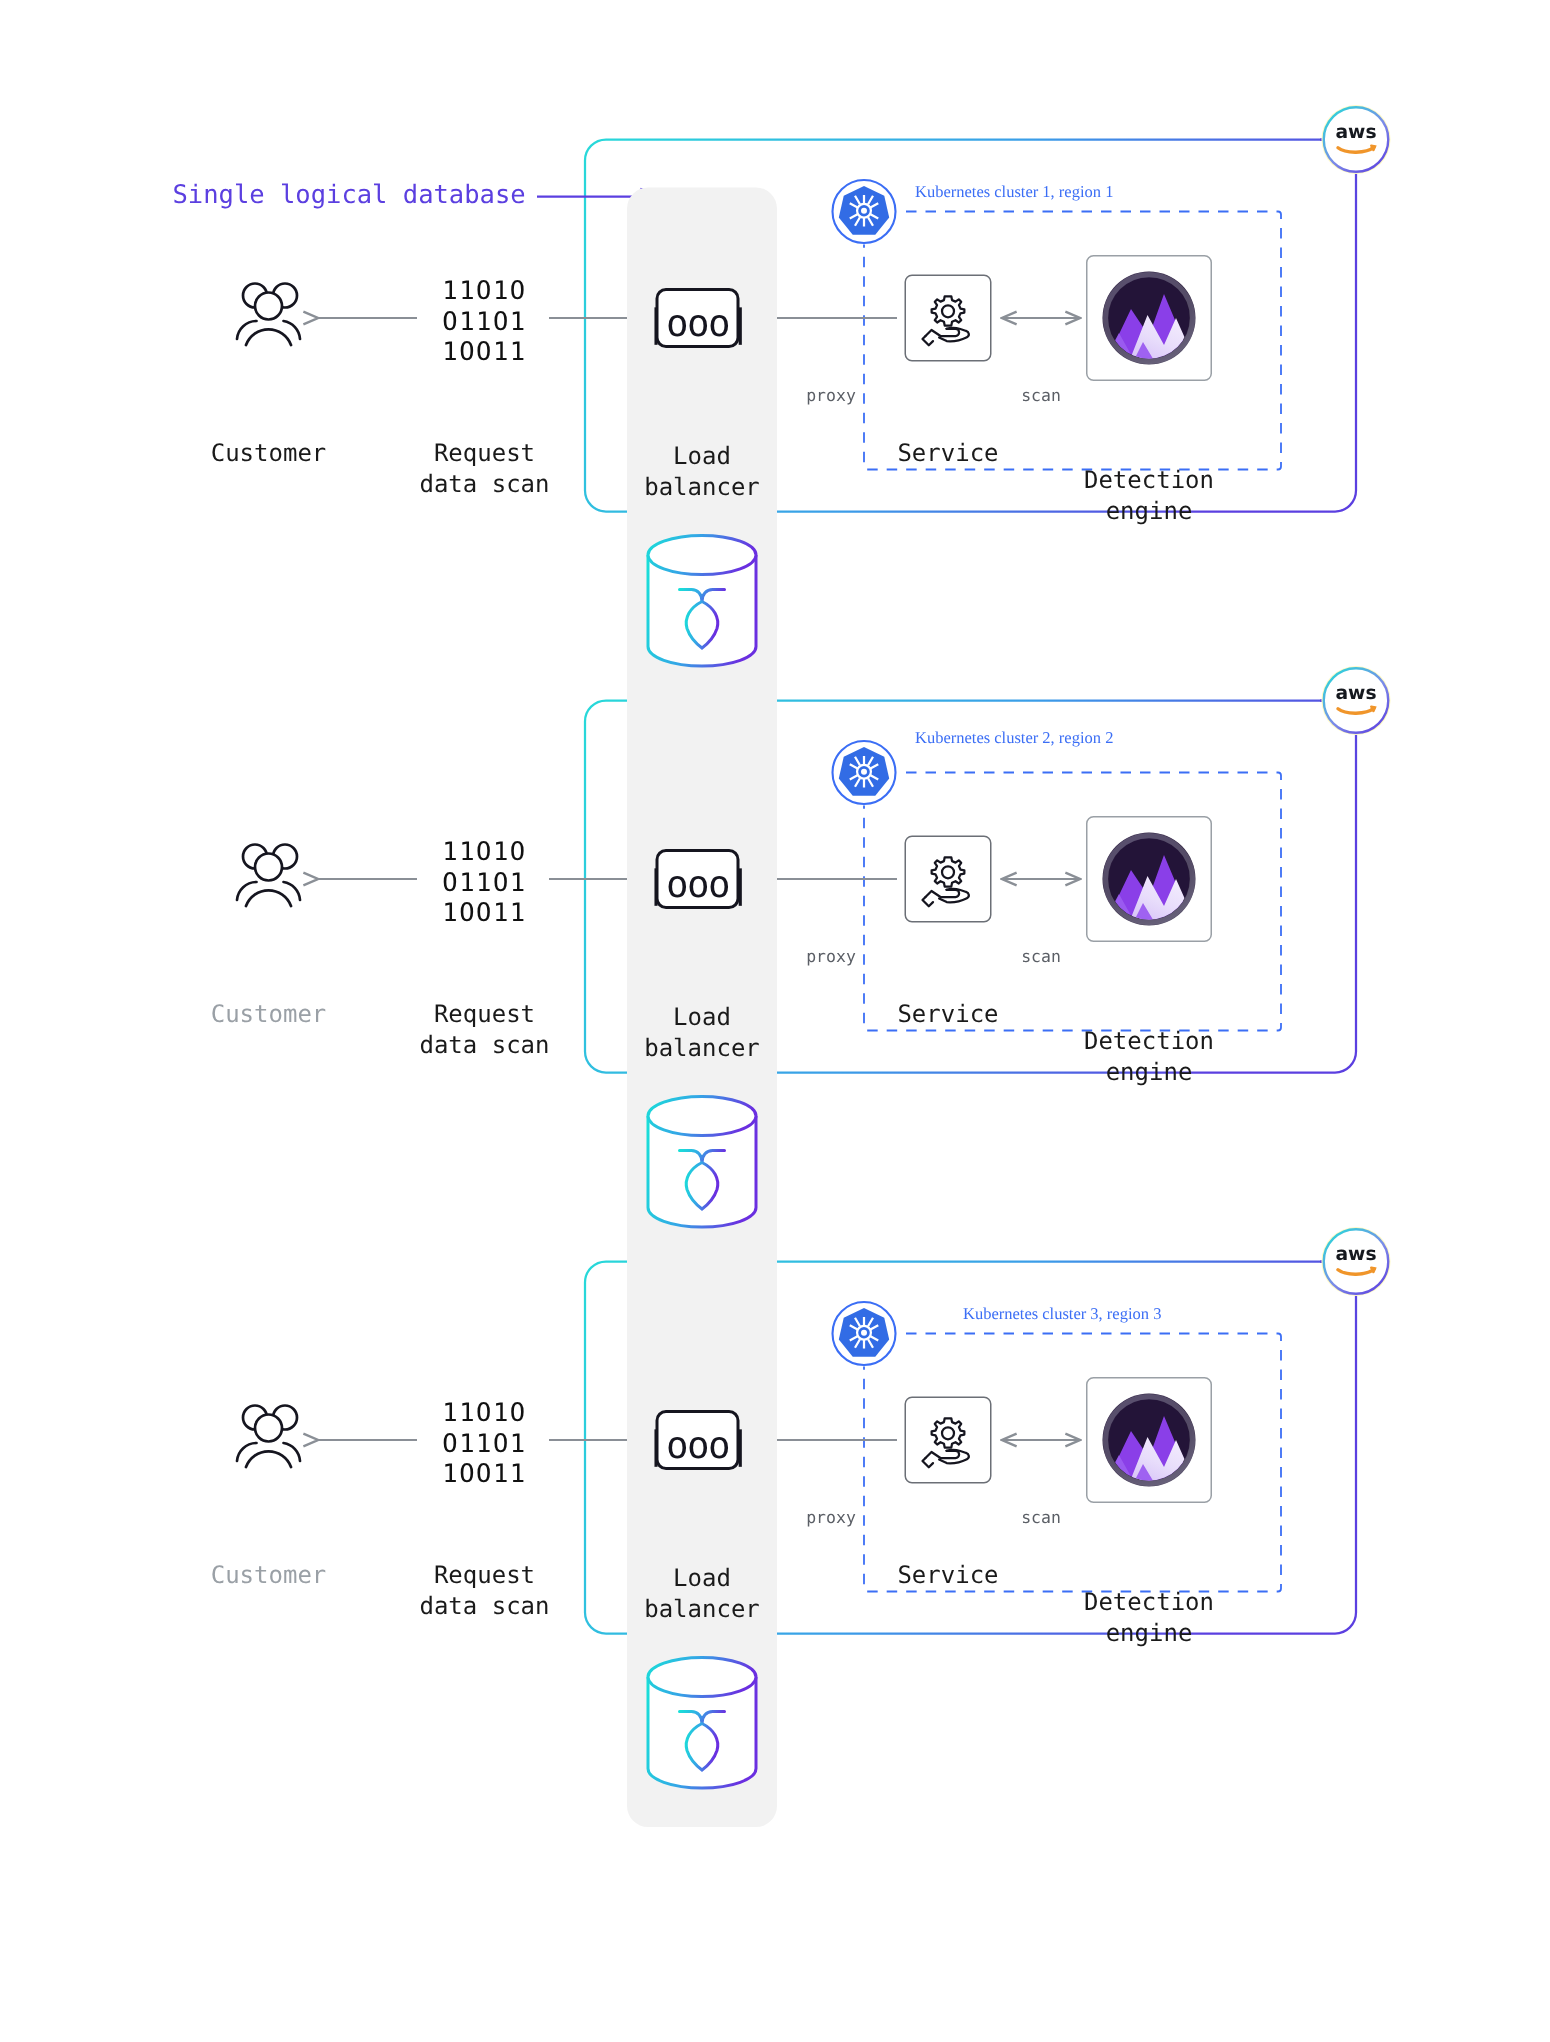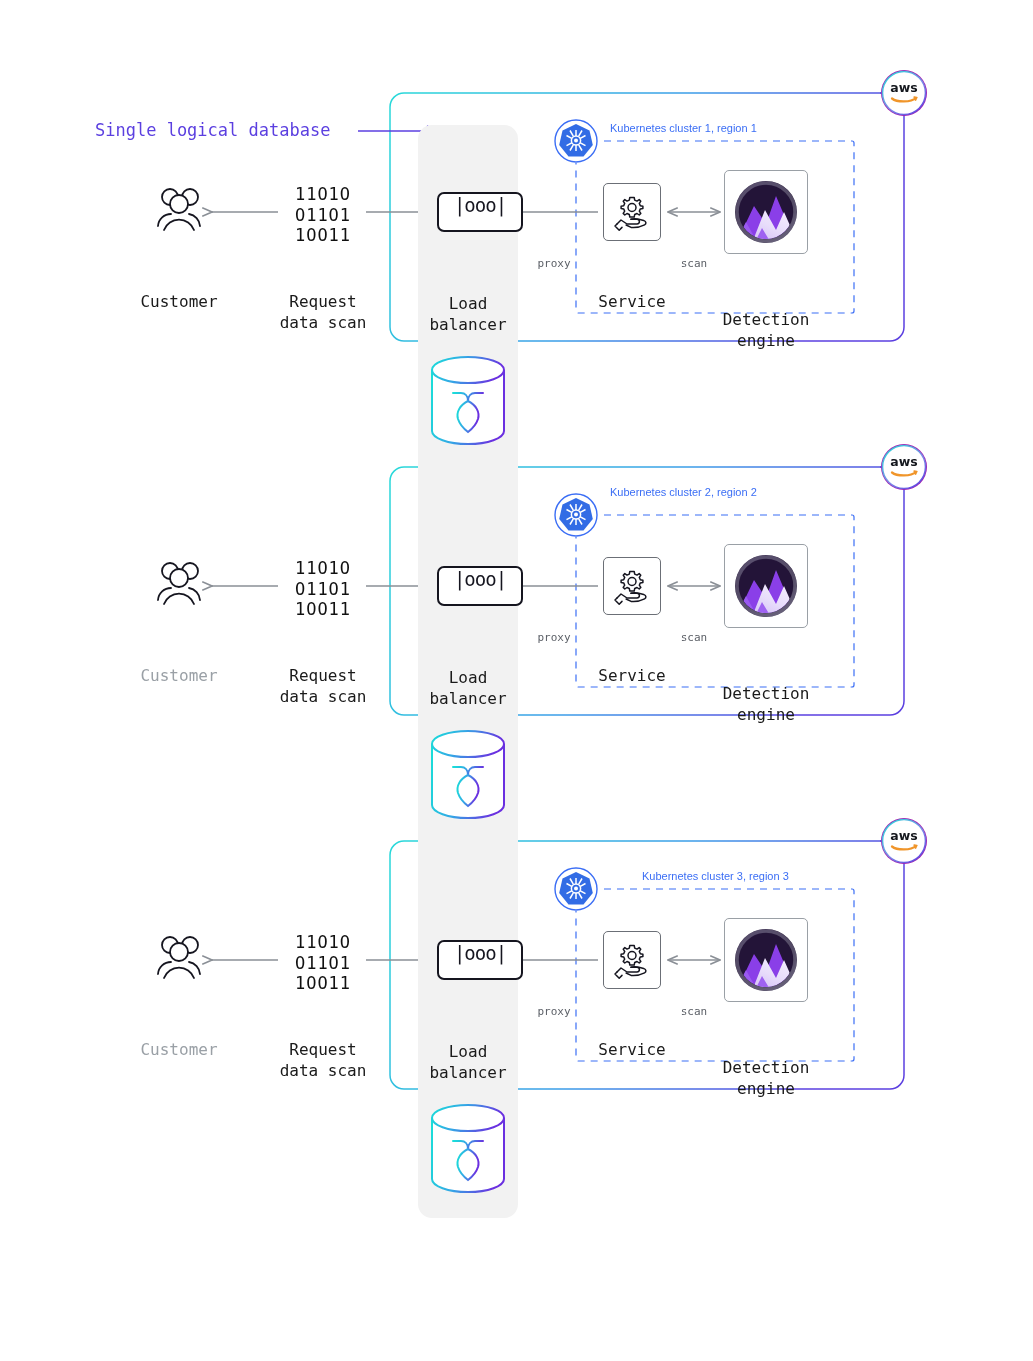--- a/index.html
+++ b/index.html
@@ -27,51 +27,52 @@
     color:#1a1a1a;
     text-align:center;
     line-height:1.32;
     white-space:pre;
     margin-top:43px;
   }
   .lbl-14 { font-size:16px; }
   .lbl-11 { font-size:11px; color:#5b5f66; }
   .lbl-gray { color:#9aa0a6; }
   .k8s-label {
-    font-family:Liberation Sans, sans-serif;
+    font-family:Liberation Serif, serif;
     font-size:11px;
     color:#3b6ef5;
     white-space:pre;
     text-align:center;
   }
   .title-purple {
     font-family:"DejaVu Sans Mono", monospace;
     font-size:17px;
     color:#5b3fe0;
     white-space:pre;
+    margin-left:20px;
   }
   .binary {
     font-family:"DejaVu Sans Mono", monospace;
     font-size:17px;
     color:#111;
     letter-spacing:1px;
     text-align:center;
     line-height:1.22;
     white-space:pre;
   }
 
   
   .lb-box {
-    width:86px; height:40px;
+    width:56px; height:40px;
     border:2px solid #15151f;
     border-radius:7px;
     background:#ffffff;
-    display:flex; align-items:flex-start; justify-content:center;
+    display:flex; align-items:flex-end; justify-content:center;
     font-family:"DejaVu Sans Mono", monospace;
-    font-size:19px; color:#15151f; letter-spacing:-1px;
+    font-size:25px; color:#15151f; letter-spacing:-1px;
     z-index:3;
   }
   .icon-box {
     width:58px; height:58px;
     border:1.4px solid #6b6f76;
     border-radius:5px;
     background:#fff;
     display:flex; align-items:center; justify-content:center;
     z-index:3;
   }
@@ -84,21 +85,21 @@
     z-index:3;
   }
   .badge-circle {
     width:44px; height:44px; border-radius:50%;
     background:#fff;
     display:flex; align-items:center; justify-content:center;
     z-index:6;
   }
   .aws-badge {
     width:46px; height:46px; border-radius:50%;
-    background:#a21caf;
+    background:#fef9c3;
     display:flex; align-items:center; justify-content:center;
     z-index:8;
   }
 </style>
 </head>
 <body>
 
 <div class="stage">
 
   <svg class="abs" width="1033" height="1361" style="left:0;top:0;">

